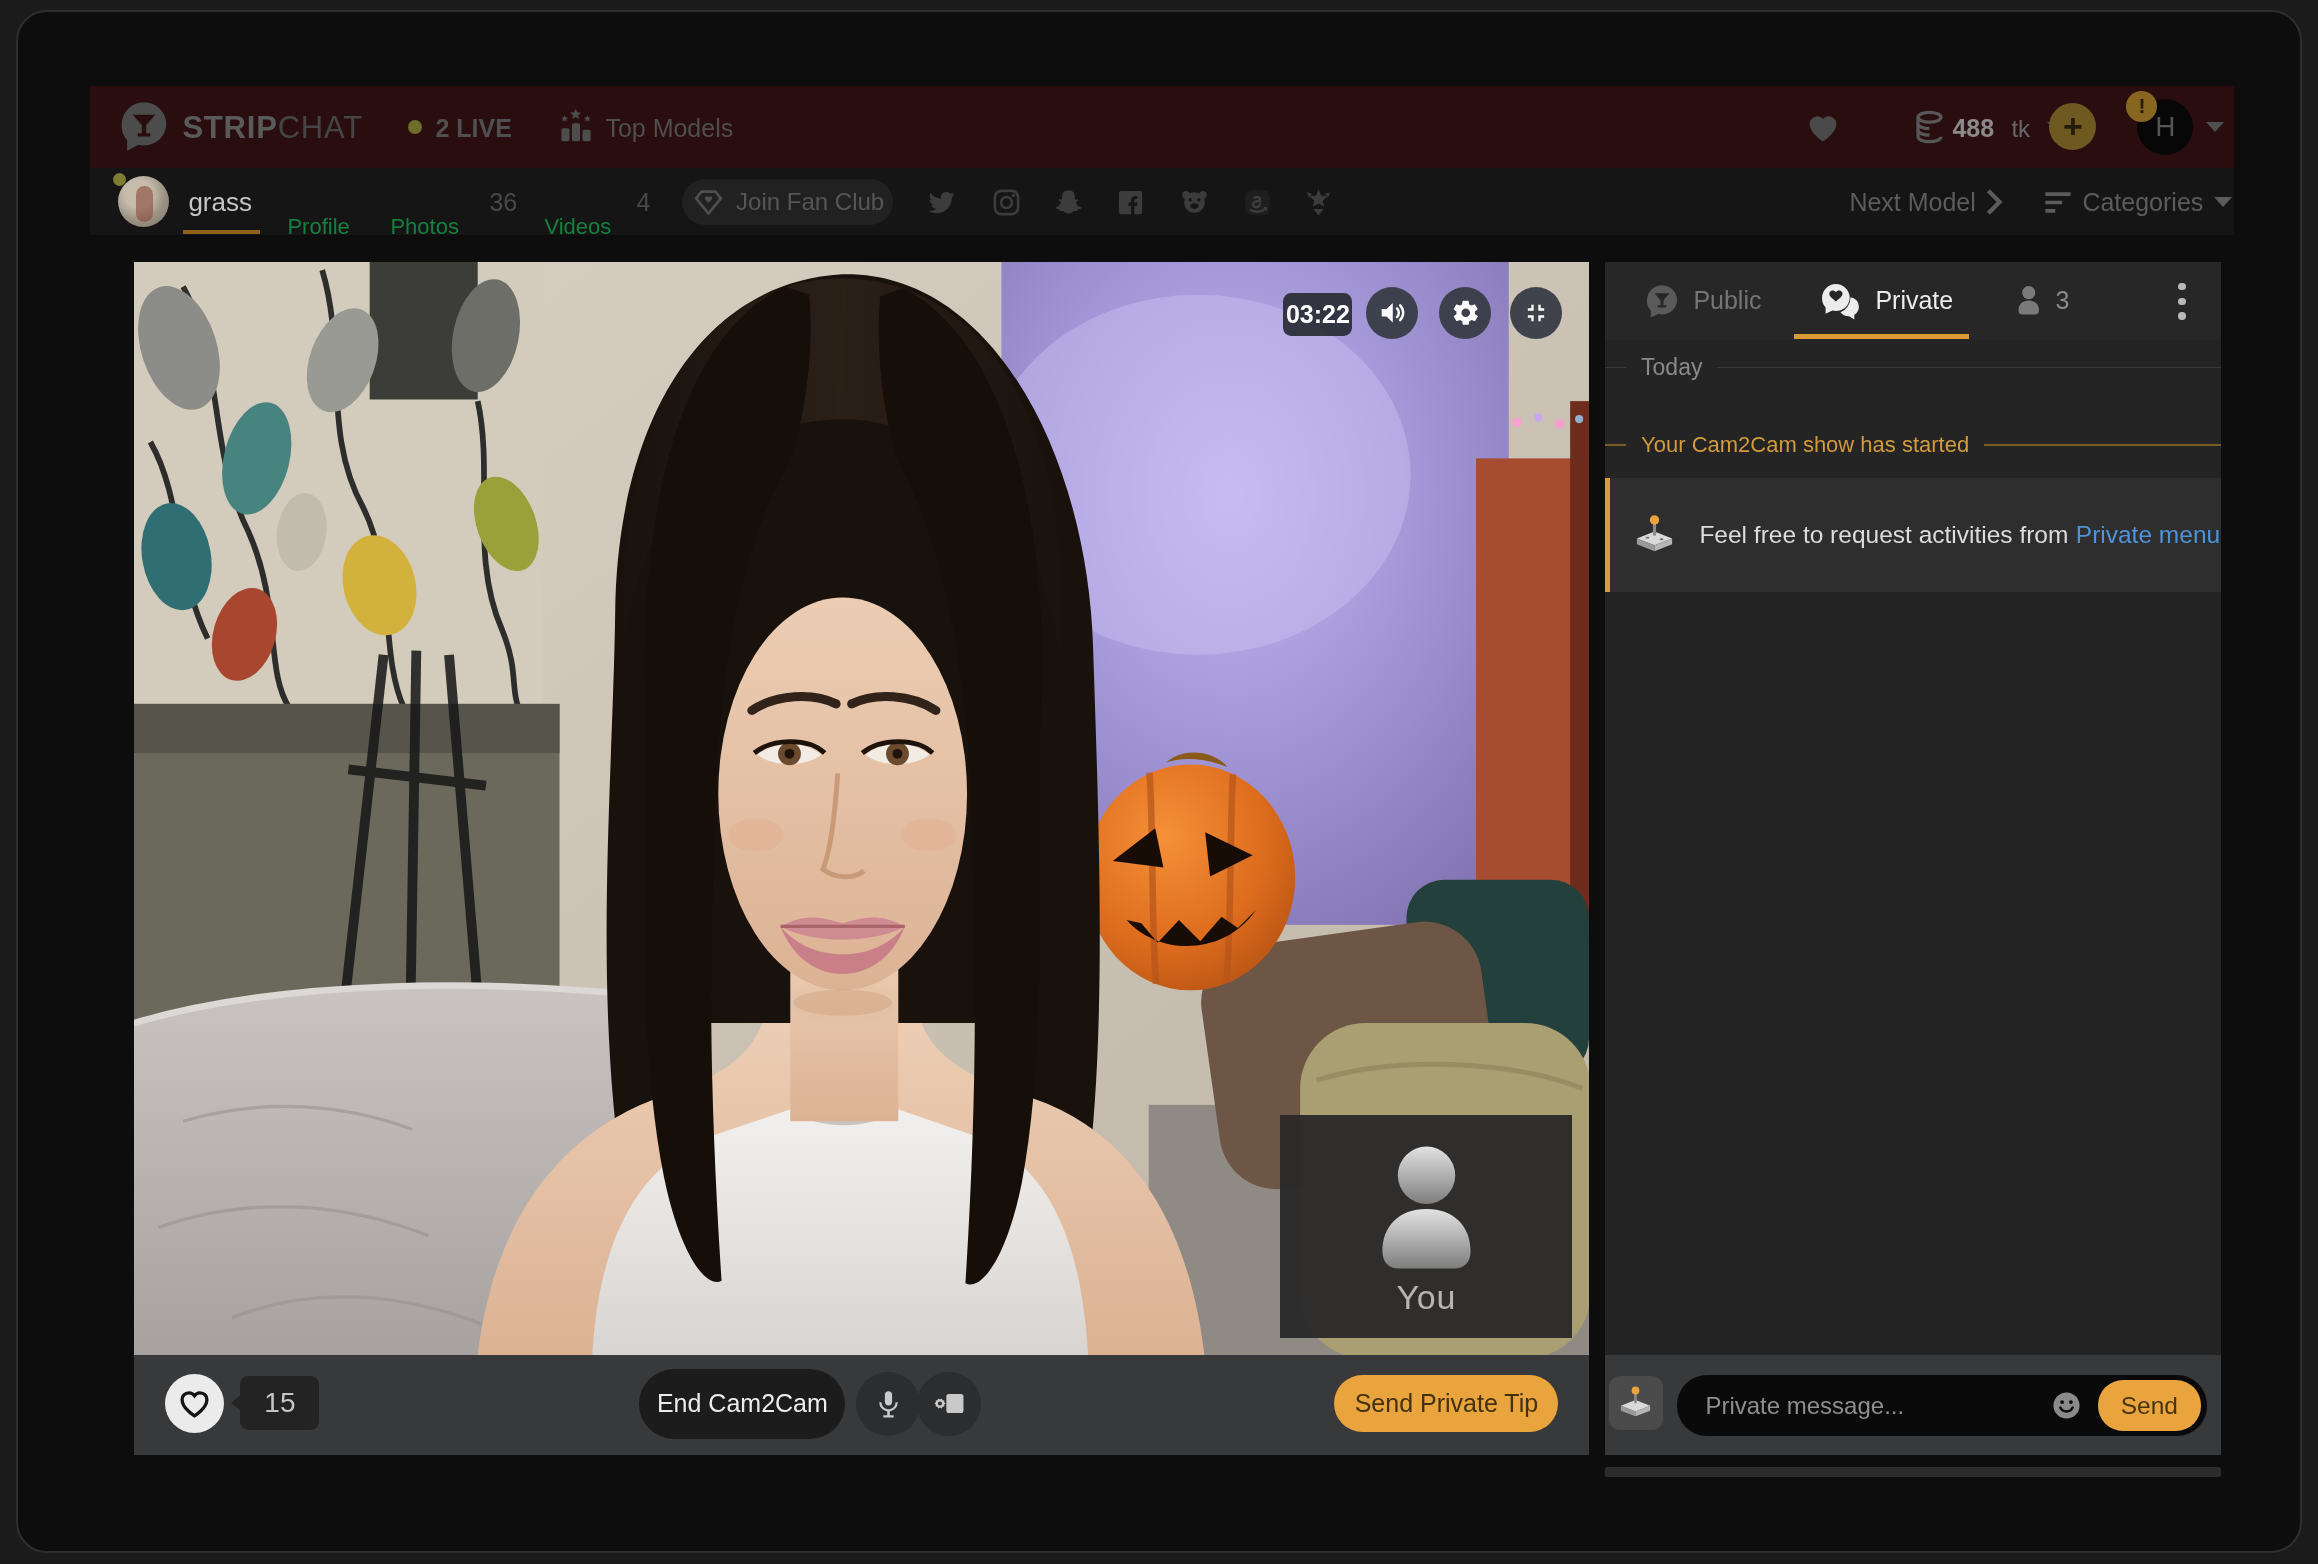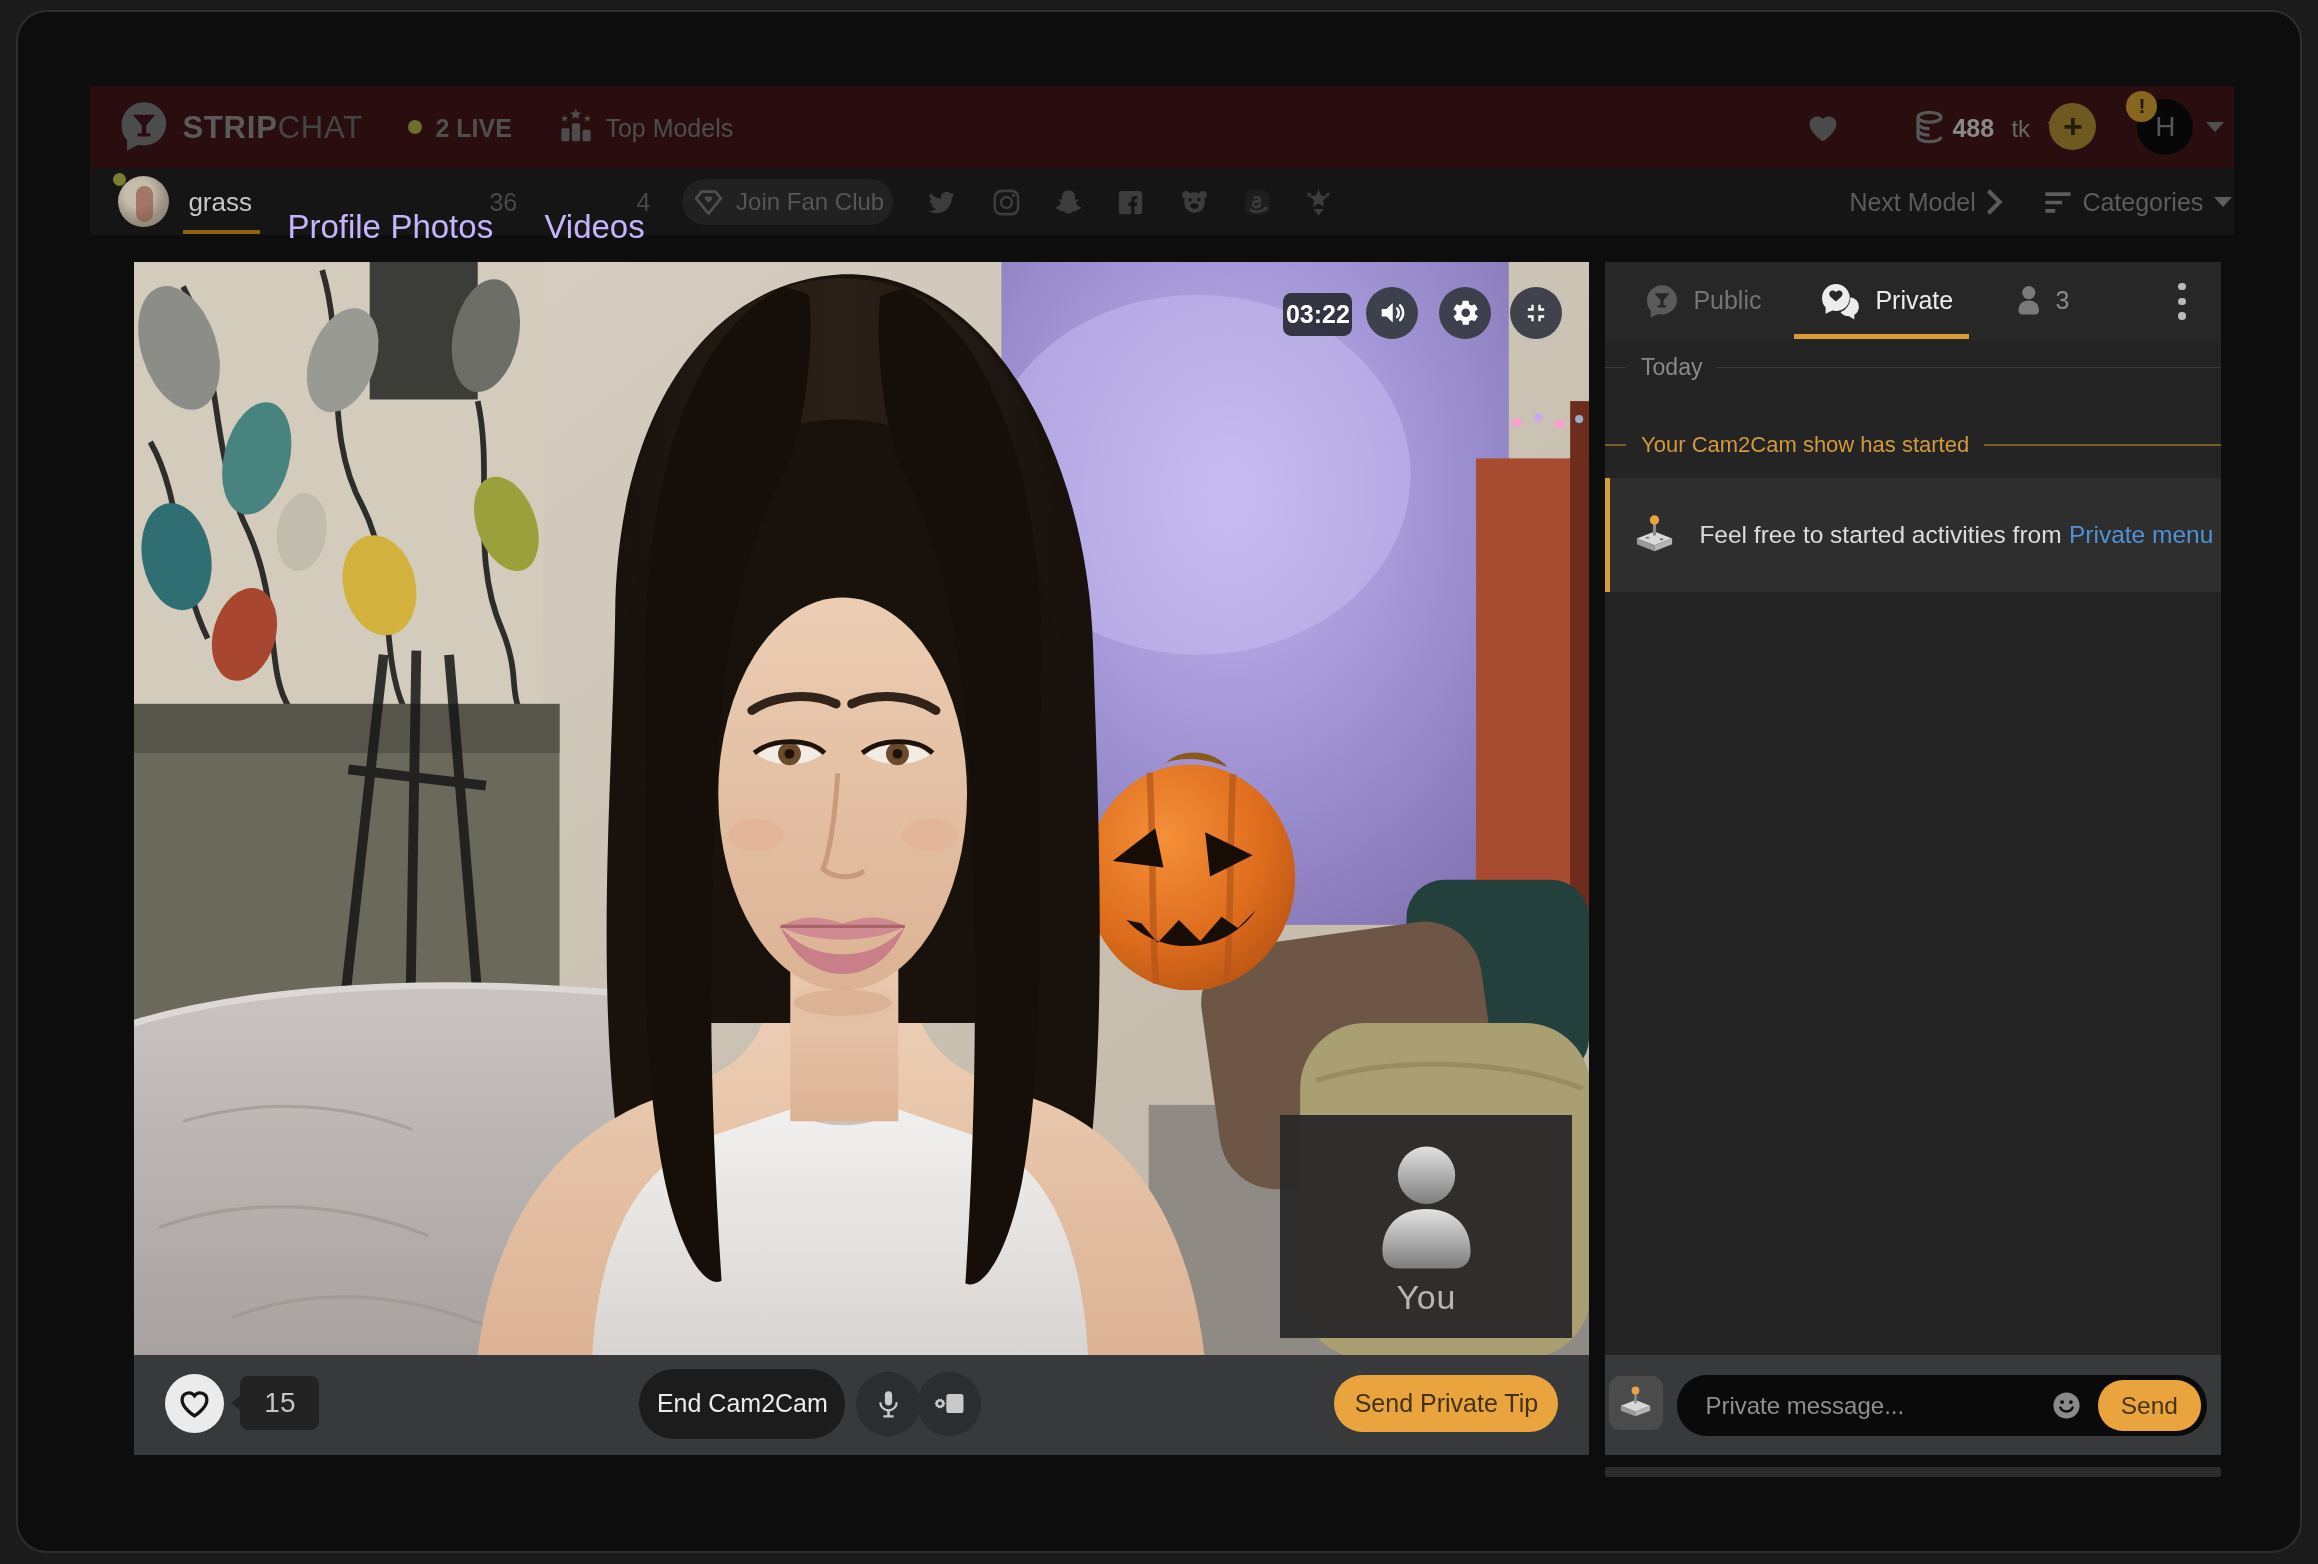--- a/index.html
+++ b/index.html
@@ -16,21 +16,21 @@
   .search { position:absolute; left:922px; top:10.6px; width:491px; height:61px; background:#1f0a0a; border:1.6px solid #3a1718; border-radius:30px; display:flex; align-items:center; padding:0 21px; gap:13px; }
   .search input { background:transparent; border:none; outline:none; width:100%; font-size:24px; color:#8a7474; font-family:"Liberation Sans",sans-serif; }
   .search input::placeholder { color:#5f4d4c; }
   .plus-btn { position:absolute; left:1959px; top:17px; width:47px; height:47px; border-radius:50%; background:#6e5a20; color:#241d0a; font-size:34px; font-weight:bold; display:flex; align-items:center; justify-content:center; line-height:1; }
   .avatar-h { position:absolute; left:2047px; top:13px; width:56px; height:56px; border-radius:50%; background:#070707; color:#555; font-size:28px; display:flex; align-items:center; justify-content:center; }
   .avatar-badge { position:absolute; left:2036px; top:4.9px; width:31px; height:31px; border-radius:50%; background:#87661f; color:#241a06; font-size:21px; font-weight:bold; display:flex; align-items:center; justify-content:center; }
   .caret { width:0; height:0; border-left:9px solid transparent; border-right:9px solid transparent; border-top:10.6px solid #4f4f4f; }
 
   
   .nav2 { position:absolute; left:72px; top:156px; width:2144px; height:67px; background:#151515; }
-  .nav2 .tab { color:#c4b5fd; font-size:33px; }
+  .nav2 .tab { color:#15803d; font-size:22px; }
   .nav2 .count { color:#494949; font-size:25px; }
   .model-avatar { position:absolute; left:28px; top:8.2px; width:51px; height:51px; border-radius:50%; background:radial-gradient(circle at 40% 35%, #c6bcab 0 30%, #9b9183 60%, #7c7468 100%); overflow:hidden; }
   .model-avatar::after { content:""; position:absolute; left:18px; top:9.8px; width:16.4px; height:36px; background:#8a4a3a; border-radius:8.2px; opacity:.6; }
   .online-dot { position:absolute; left:23px; top:4.9px; width:13px; height:13px; border-radius:50%; background:#7c7c33; }
   .grass-underline { position:absolute; left:93px; top:62px; width:77px; height:4.1px; background:#8f6218; }
   .fanclub { position:absolute; left:592px; top:11.5px; width:211px; height:46px; border-radius:23px; background:#212121; display:flex; align-items:center; justify-content:center; gap:11.5px; color:#565656; font-size:24px; }
   .social { position:absolute; top:19px; width:31px; height:31px; color:#3c3c3c; }
   .nav2 .rightlbl { color:#5c5c5c; font-size:25px; }
 
   
@@ -457,21 +457,21 @@
     <div class="sysmsg">
       <svg width="47" height="47" viewBox="0 0 24 24">
         <path d="M3 14l9-3.5 9 3.5-9 3.5z" fill="#d9d9d9"></path>
         <path d="M3 14v3l9 3.5v-3z" fill="#9a9a9a"></path>
         <path d="M21 14v3l-9 3.5v-3z" fill="#b5b5b5"></path>
         <rect x="11.2" y="6" width="1.6" height="6.5" fill="#8a8a8a"></rect>
         <circle cx="12" cy="4.6" r="2.4" fill="#e9a43e"></circle>
         <ellipse cx="8.4" cy="13.6" rx="1" ry=".5" fill="#6e6e6e"></ellipse>
         <ellipse cx="15.6" cy="14.4" rx="1" ry=".5" fill="#6e6e6e"></ellipse>
       </svg>
-      <div><span class="txt">Feel free to started activities from</span><span class="link">Private menu</span></div>
+      <div><span class="txt">Feel free to request activities from</span><span class="link">Private menu</span></div>
     </div>
 
     <div class="chat-input-strip">
       <div class="menu-tile">
         <svg width="39" height="39" viewBox="0 0 24 24">
           <path d="M3 14l9-3.5 9 3.5-9 3.5z" fill="#d9d9d9"></path>
           <path d="M3 14v3l9 3.5v-3z" fill="#9a9a9a"></path>
           <path d="M21 14v3l-9 3.5v-3z" fill="#b5b5b5"></path>
           <rect x="11.2" y="6" width="1.6" height="6.5" fill="#8a8a8a"></rect>
           <circle cx="12" cy="4.6" r="2.4" fill="#e9a43e"></circle>

